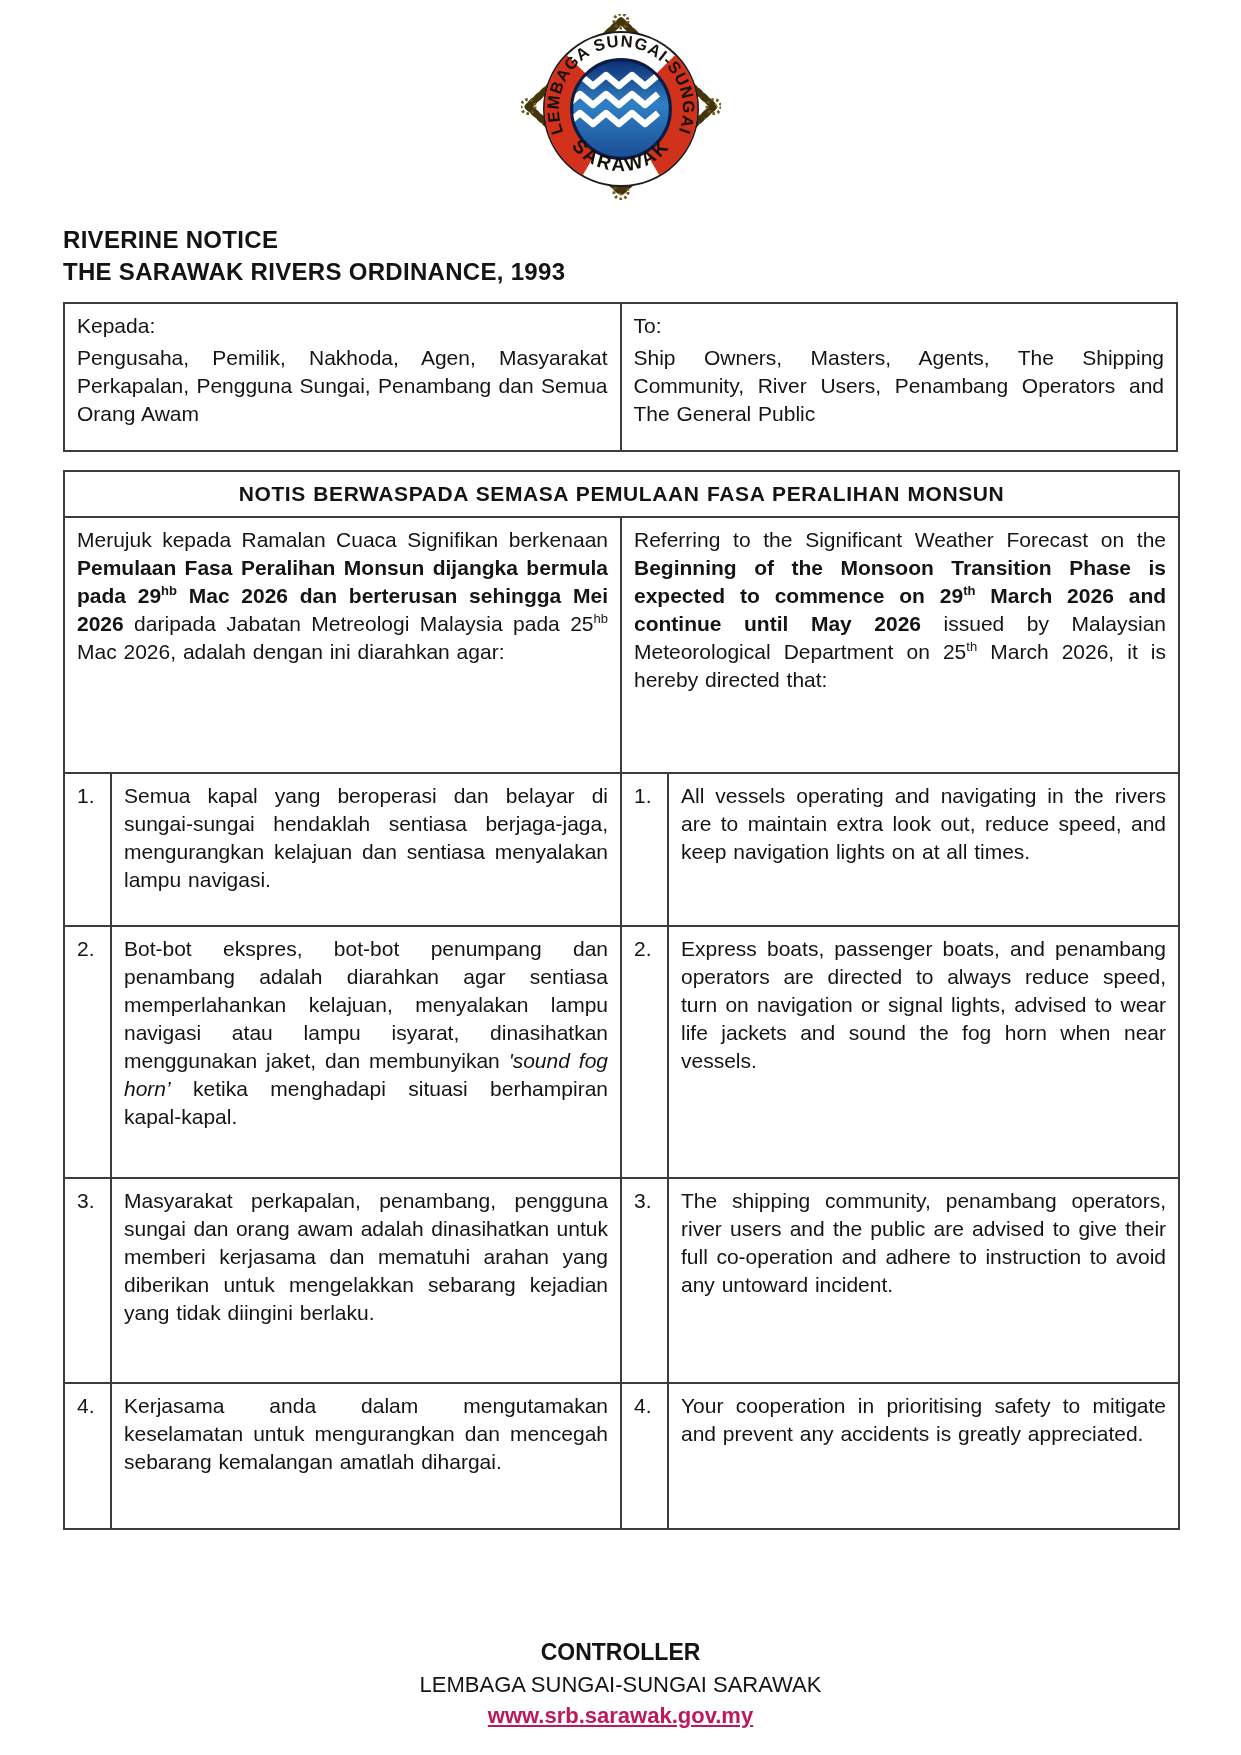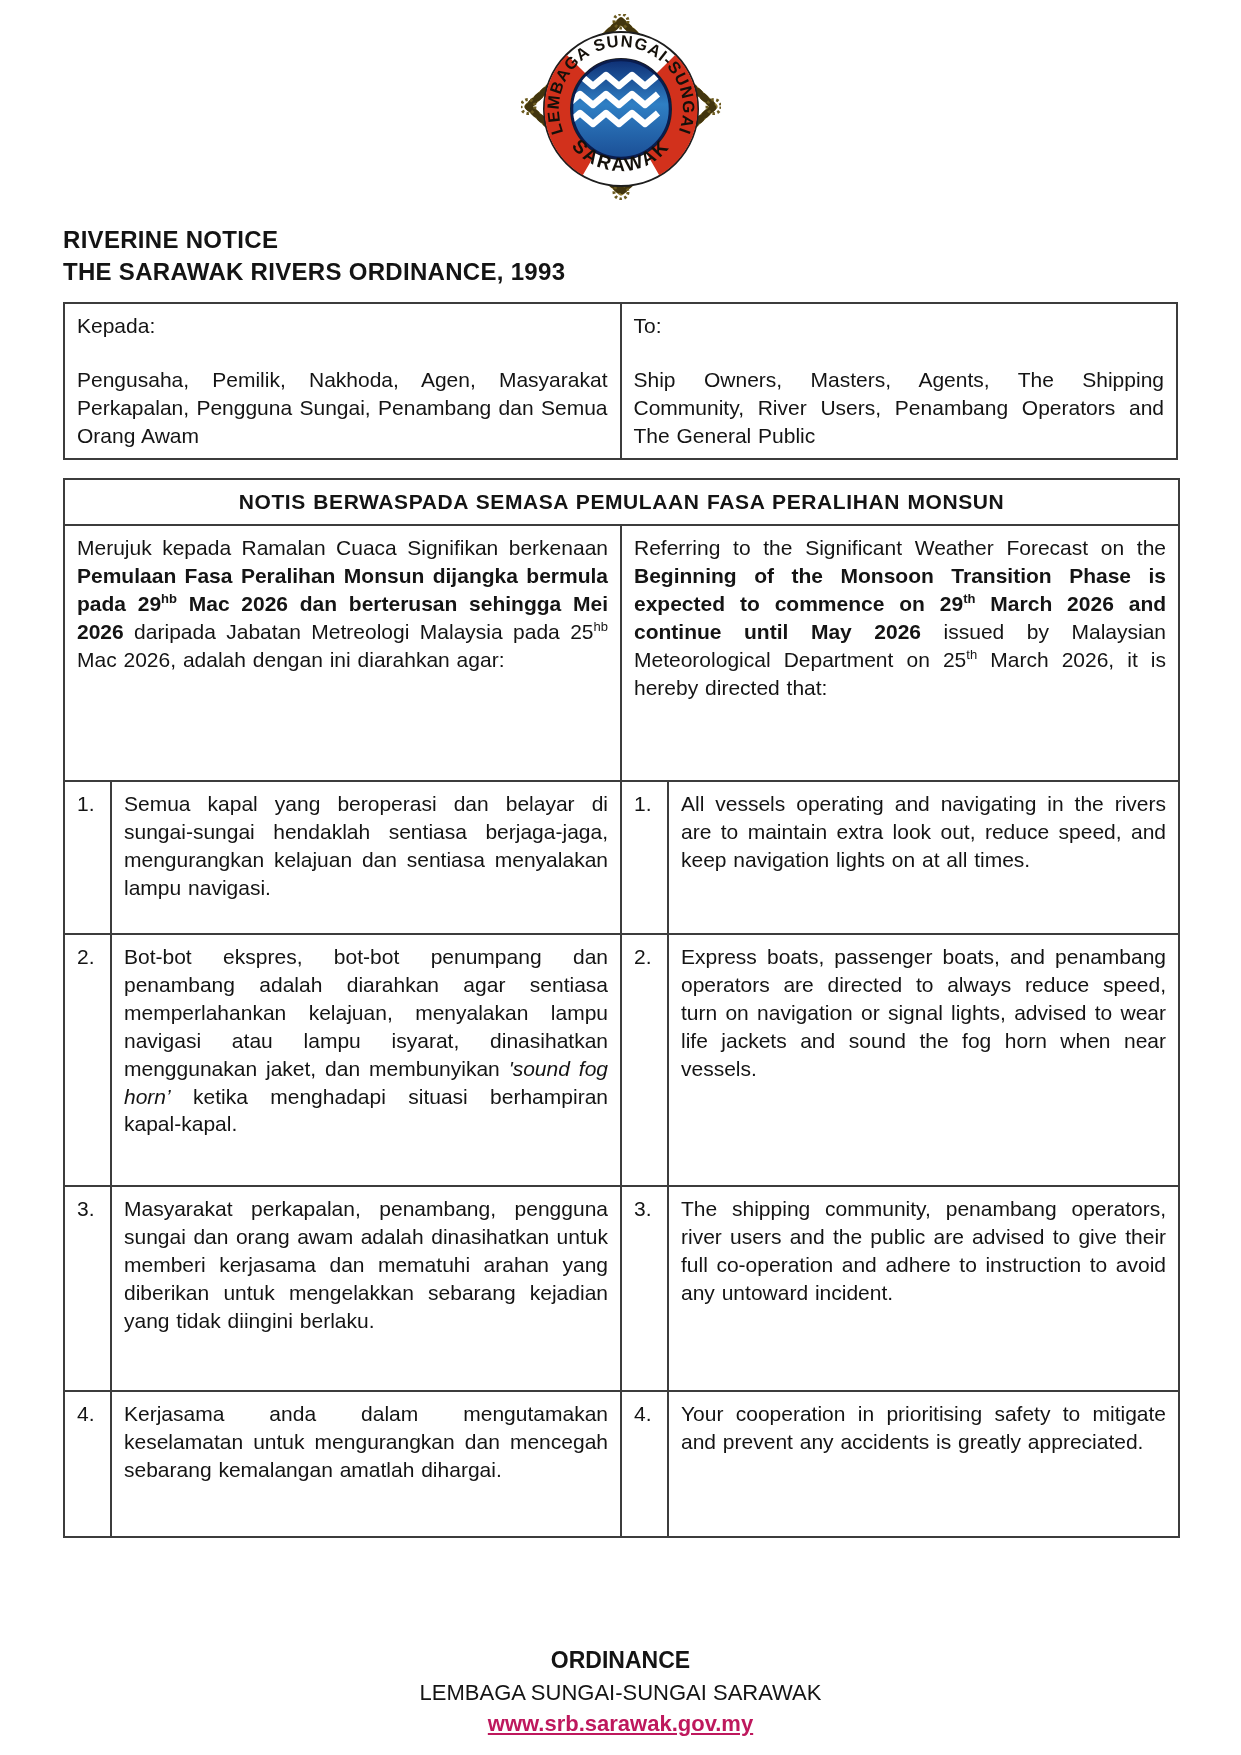--- a/index.html
+++ b/index.html
@@ -21,21 +21,21 @@
   table.tbl { border-collapse:collapse; width:100%; table-layout:fixed; }
   table.tbl td {
     border:2px solid #3c3c3c; vertical-align:top;
     padding:8px 12px; font-size:21px; line-height:1.33;
     box-sizing:border-box; word-spacing:1px;
   }
   table.addressee { margin-top:14px; }
   table.addressee td { height:148px; width:50%; }
   table.main { margin-top:18px; }
 
-  .label-line { margin:0 0 26px 0; }
+  .label-line { margin:0 0 4px 0; }
   .body-par { margin:0; text-align:justify; }
   .it { }
   .b { font-weight:bold; }
   .i { font-style:italic; }
   sup { font-size:0.62em; line-height:0; vertical-align:super; }
 
   td.heading-cell {
     text-align:center; font-weight:bold; font-size:26px;
     letter-spacing:0.6px; padding:15px 6px;
   }
@@ -156,18 +156,18 @@
         <tr class="item row-3">
           <td class="no-cell">4.</td>
           <td class="text-cell"><span>Kerjasama anda dalam mengutamakan keselamatan untuk mengurangkan dan mencegah sebarang kemalangan amatlah dihargai.</span></td>
           <td class="no-cell it">4.</td>
           <td class="text-cell it"><span>Your cooperation in prioritising safety to mitigate and prevent any accidents is greatly appreciated.</span></td>
         </tr>
       </tbody>
   </table>
 
   <div class="footer">
-    <div class="l1">ORDINANCE</div>
+    <div class="l1">CONTROLLER</div>
     <div>LEMBAGA SUNGAI-SUNGAI SARAWAK</div>
     <div class="link blue" style="color: #be185d;">www.srb.sarawak.gov.my</div>
   </div>
 
 </div>
 
 </body></html>

